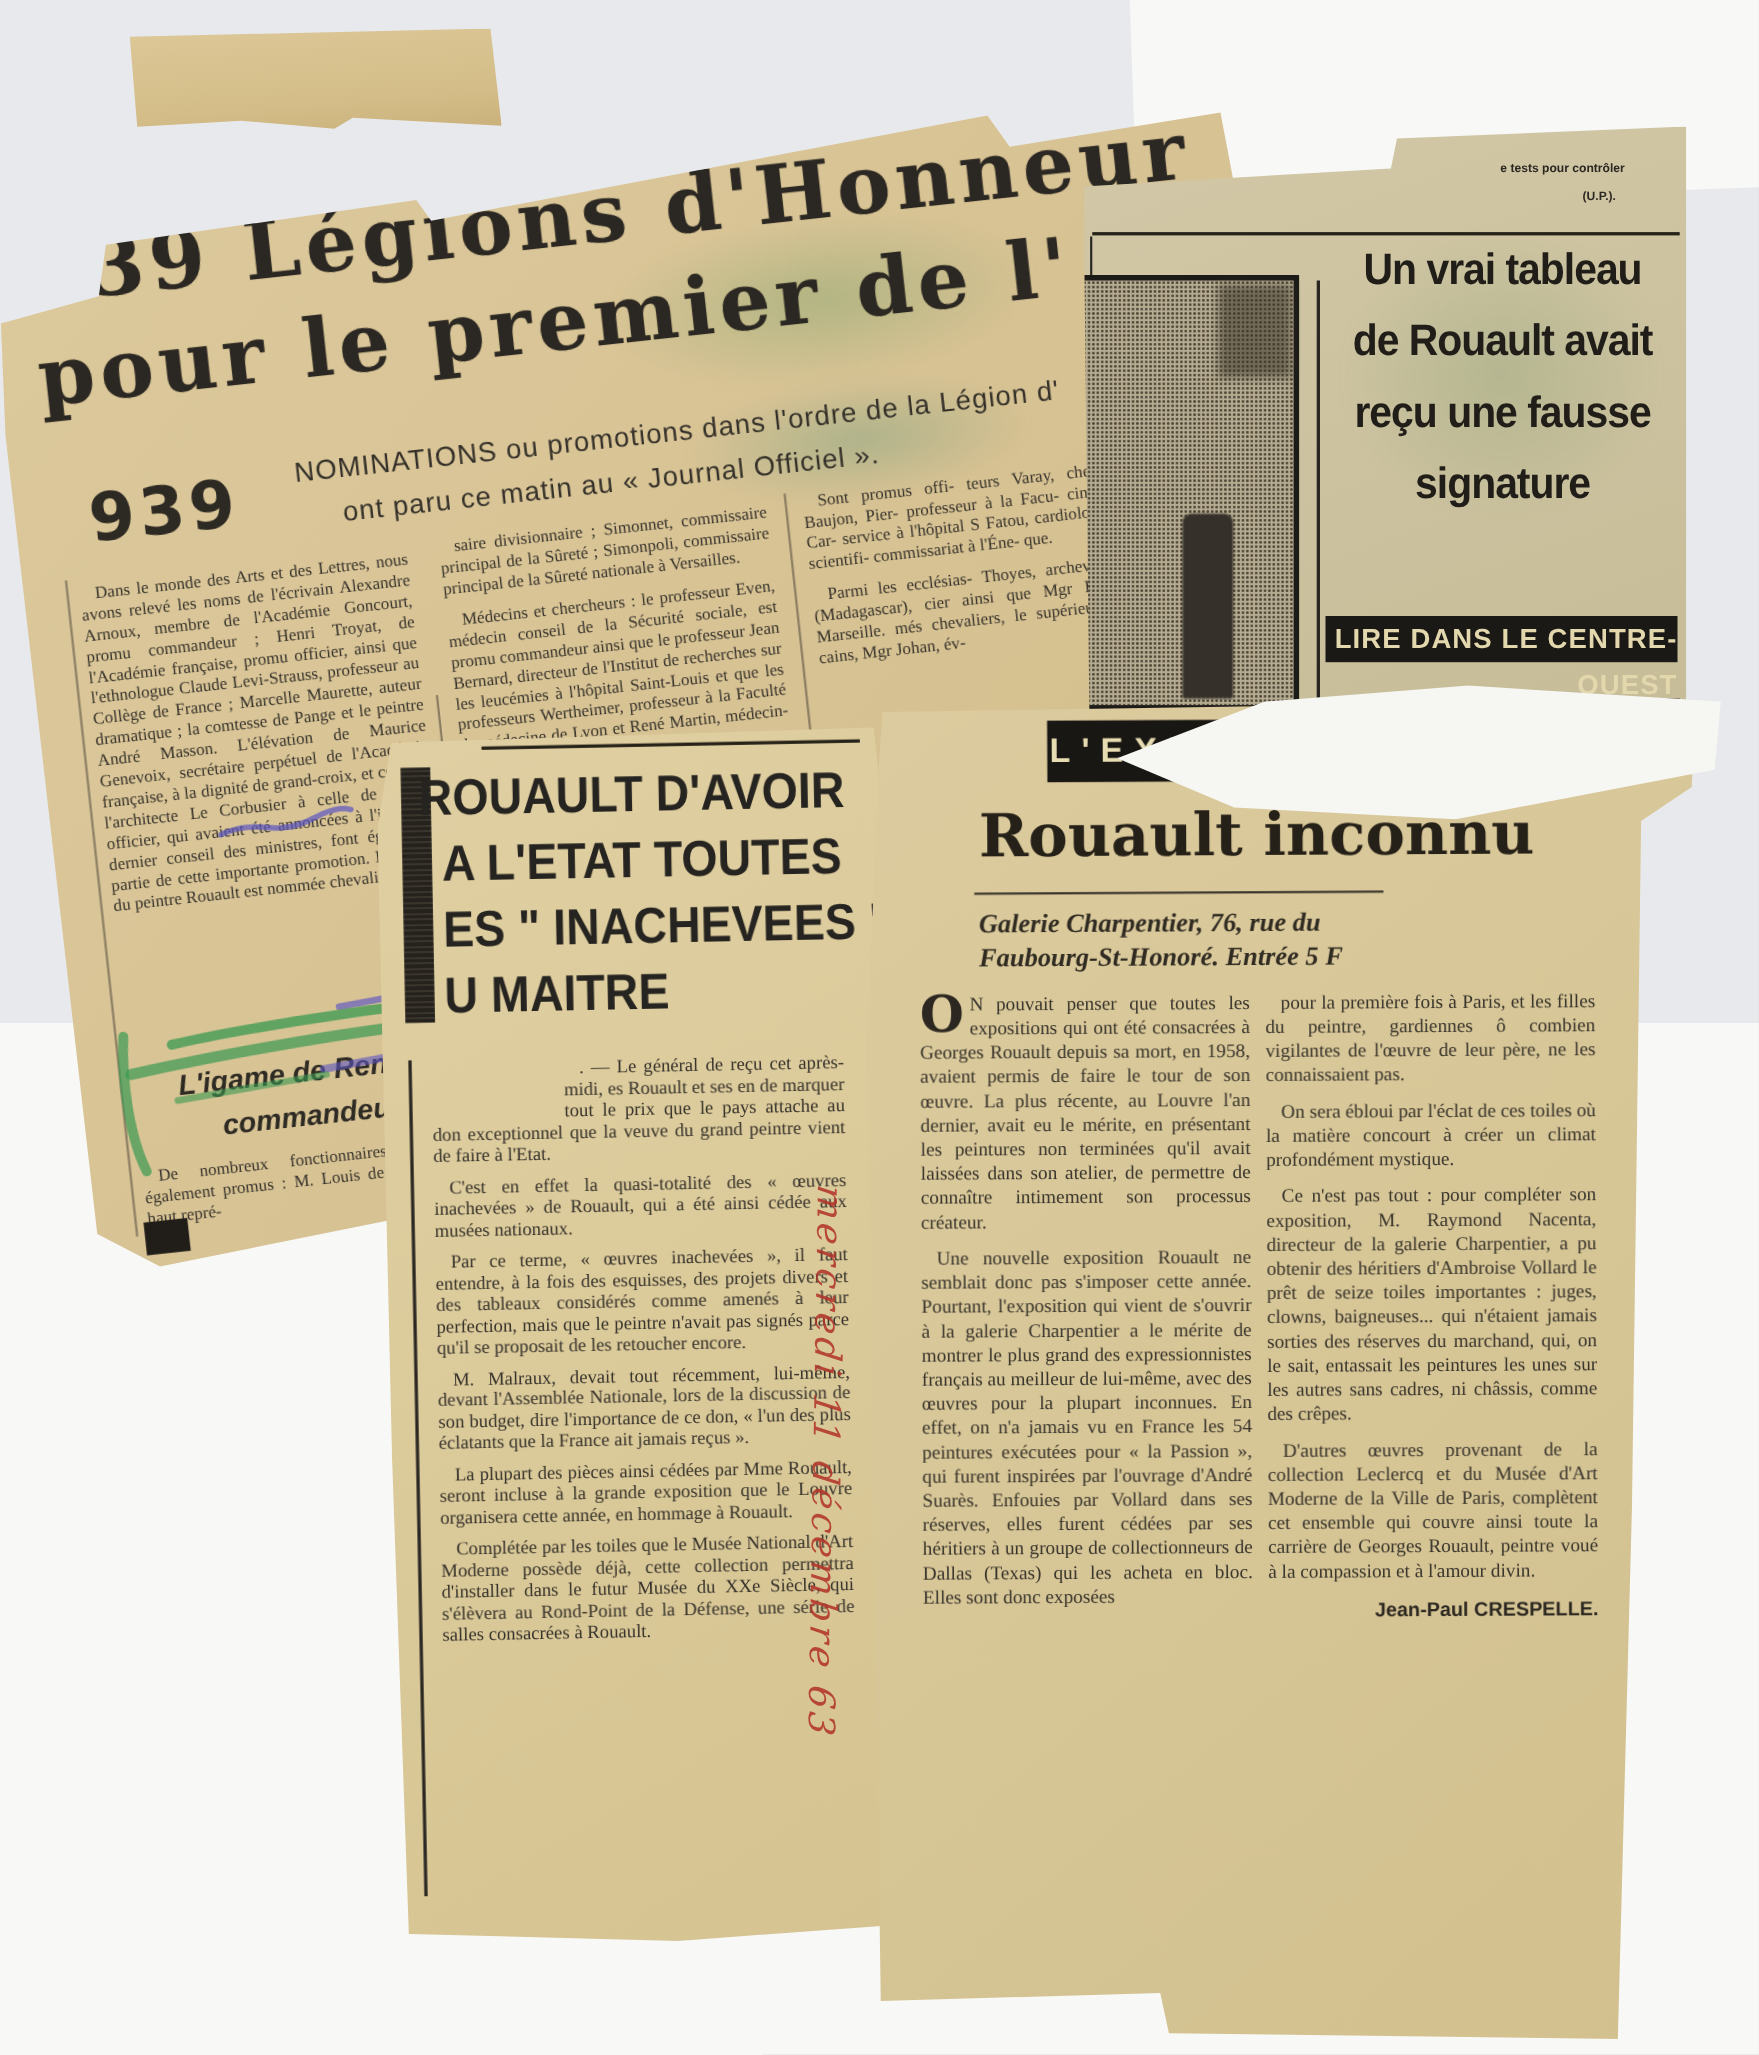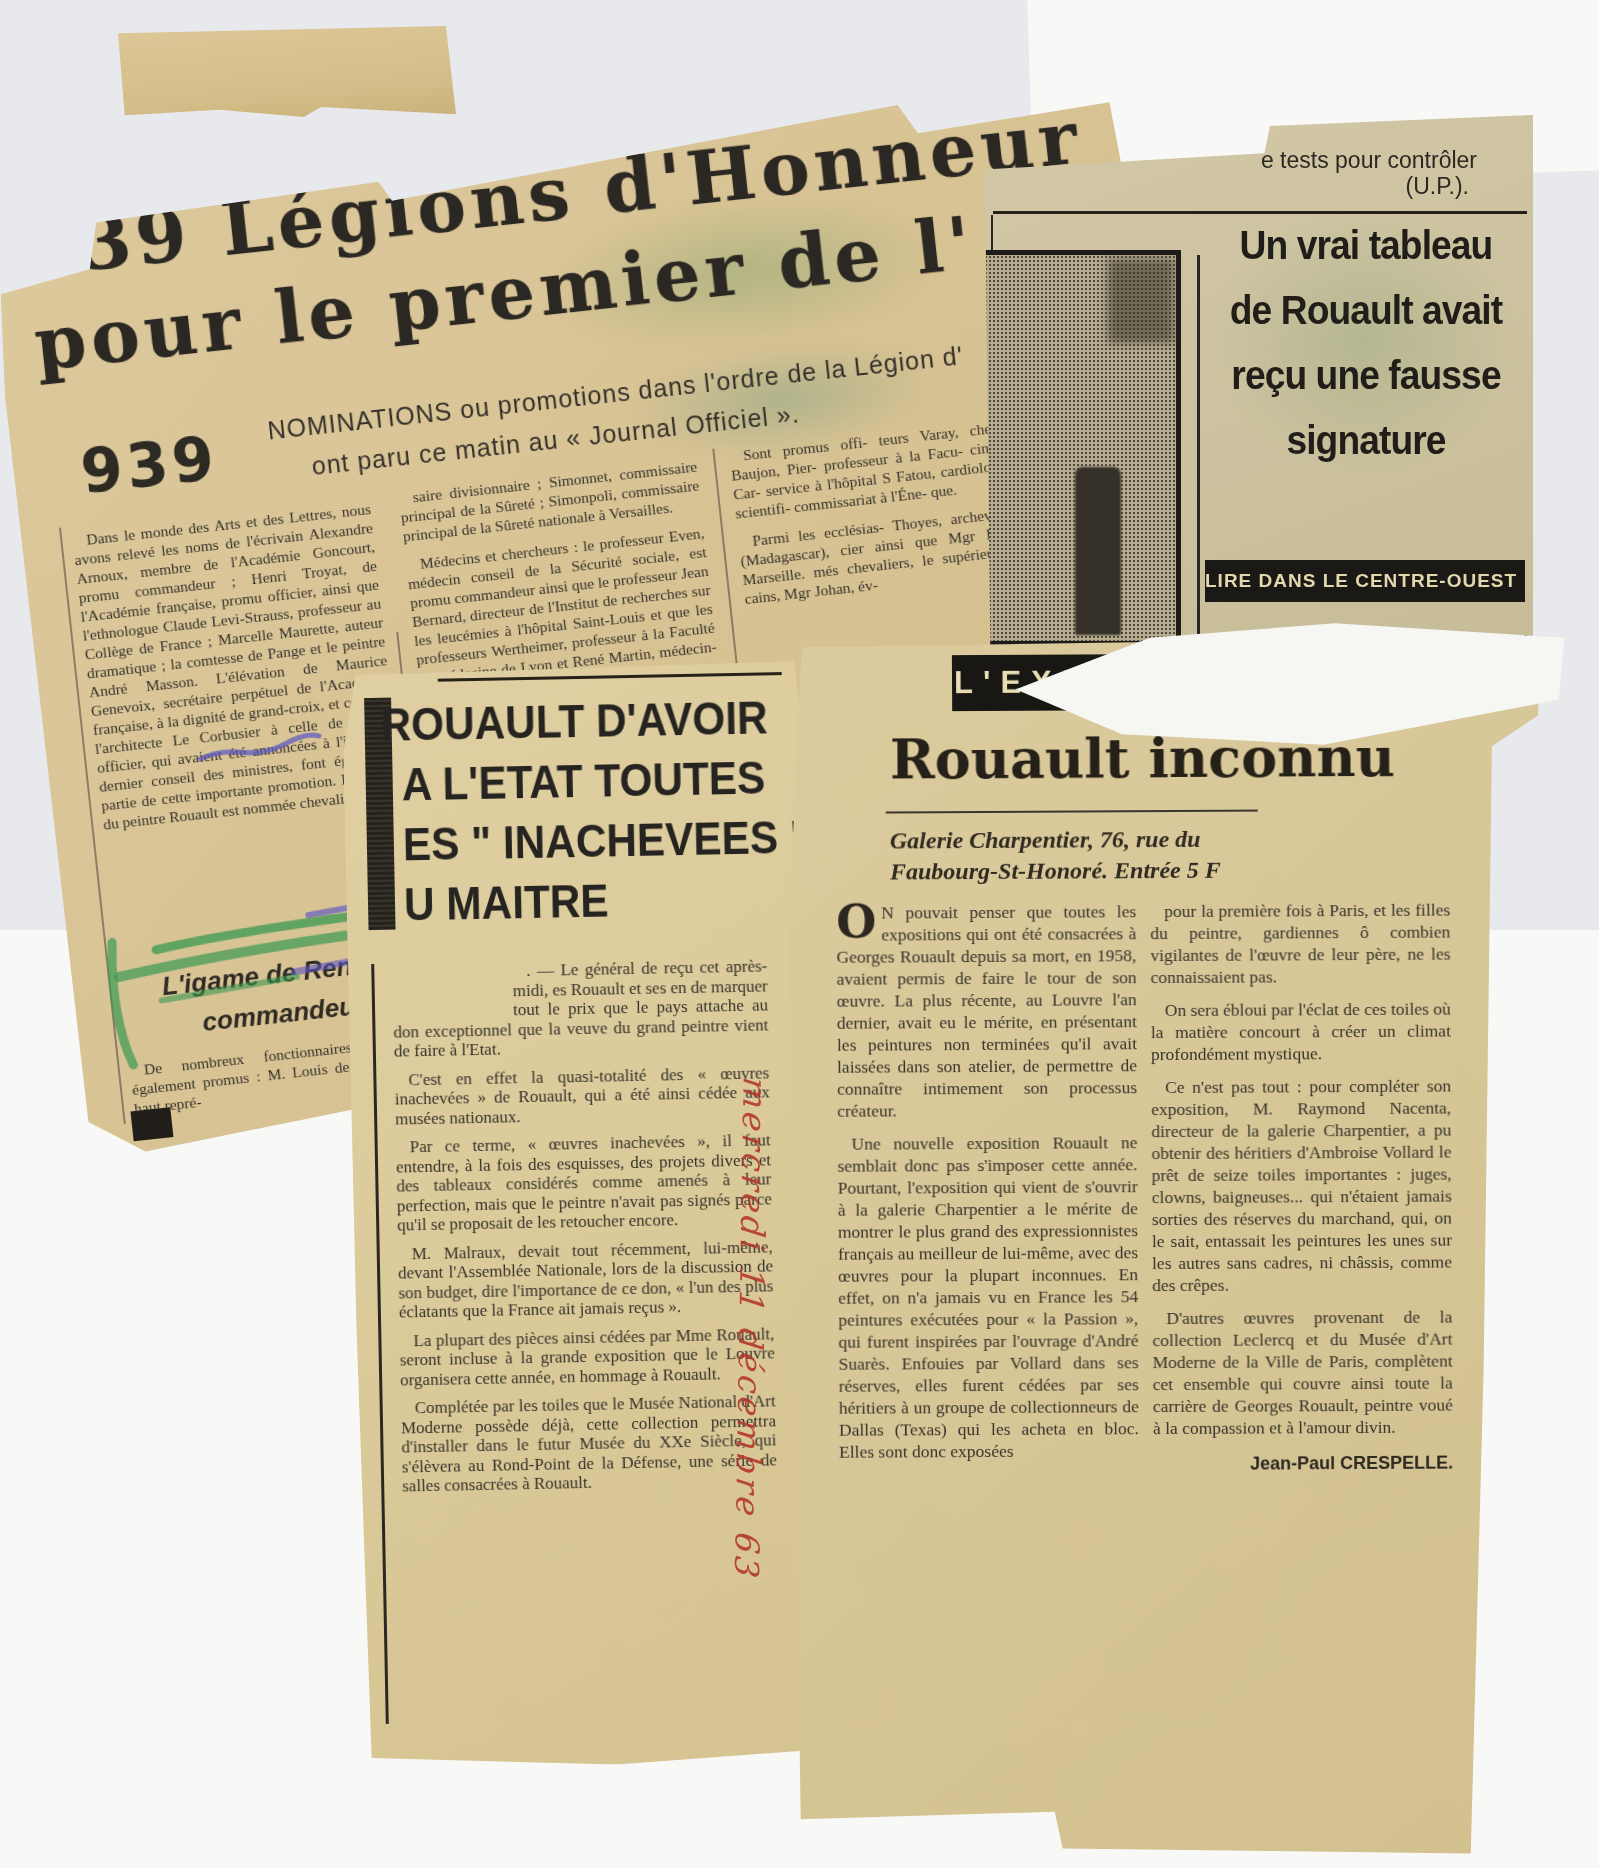--- a/index.html
+++ b/index.html
@@ -50,21 +50,21 @@
   #sh1b{top:832px;}
   #c1col1b{left:56px;top:878px;width:300px;}
   #ink-square{position:absolute;left:52px;top:928px;width:40px;height:30px;background:#211e1a;}
   #scribbles{position:absolute;left:0;top:0;width:1140px;height:1015px;pointer-events:none;}
 
   
   #clip2{left:985px;top:115px;width:548px;height:545px;
          background:linear-gradient(160deg,#d2c8a7 0%,#cbc19e 60%,#c6bc97 100%);
          clip-path:polygon(0 10%,51% 7%,52% 2%,100% 0,100% 99%,1% 100%);}
   #clip2 .smalltext{position:absolute;font-family:"Liberation Sans",sans-serif;
-                    font-weight:normal;font-size:23px;color:#2c2822;}
+                    font-weight:bold;font-size:11px;color:#2c2822;}
   #c2top{right:56px;top:32px;}
   #c2credit{right:64px;top:58px;}
   .hline{position:absolute;background:#262218;}
   #c2rule-top{left:8px;top:96px;width:534px;height:3px;}
   #c2rule-bottom{left:212px;top:520px;width:330px;height:3px;}
   #c2rule-left{left:6px;top:100px;width:2px;height:440px;background:#2a2722;position:absolute;}
   #photo{position:absolute;left:-10px;top:135px;width:206px;height:396px;
          border:5px solid #1d1b18;background-color:#b4ab90;
          background-image:radial-gradient(rgba(70,62,48,.9) 1px,rgba(0,0,0,0) 1.4px);
          background-size:4px 4px;}
@@ -77,21 +77,21 @@
           background:radial-gradient(closest-side,rgba(98,142,92,.22),rgba(98,142,92,0));}
   #c2headline{position:absolute;left:222px;top:98px;width:318px;text-align:center;
               font-family:"Liberation Sans",sans-serif;font-weight:bold;font-size:40px;
               line-height:65px;letter-spacing:-1px;color:#211e19;white-space:pre-line;
               transform:scaleX(.93);transform-origin:center top;}
   #c2subhead{position:absolute;left:222px;top:366px;width:318px;text-align:center;
              font-family:"Liberation Sans",sans-serif;font-weight:bold;font-style:italic;
              font-size:23px;line-height:31px;color:#2a2620;white-space:pre-line;}
   #c2cta{position:absolute;left:220px;top:445px;width:320px;height:42px;background:#1b1916;
          color:#e3d7ae;font-family:"Liberation Sans",sans-serif;font-weight:bold;
-         font-size:19px;letter-spacing:1px;text-align:left;line-height:42px;}
+         font-size:25px;letter-spacing:1px;text-align:right;line-height:42px;}
 
   
   #clip3{left:352px;top:660px;width:462px;height:1105px;transform:rotate(-1.1deg);
          background:linear-gradient(150deg,#e0cfa2 0%,#dac998 60%,#d5c391 100%);
          clip-path:polygon(0 8%,3% 1%,98% 0.5%,100% 10%,99% 99%,55% 100%,2% 99%,0.5% 60%);}
   #c3rule-top{left:96px;top:16px;width:344px;height:3px;}
   #c3bar{position:absolute;left:22px;top:34px;width:27px;height:232px;
          background:repeating-linear-gradient(0deg,#25221d 0 3px,#3a352c 3px 5px);}
   .c3hl{position:absolute;left:58px;white-space:nowrap;
         font-family:"Liberation Sans",sans-serif;font-weight:bold;font-size:46px;

